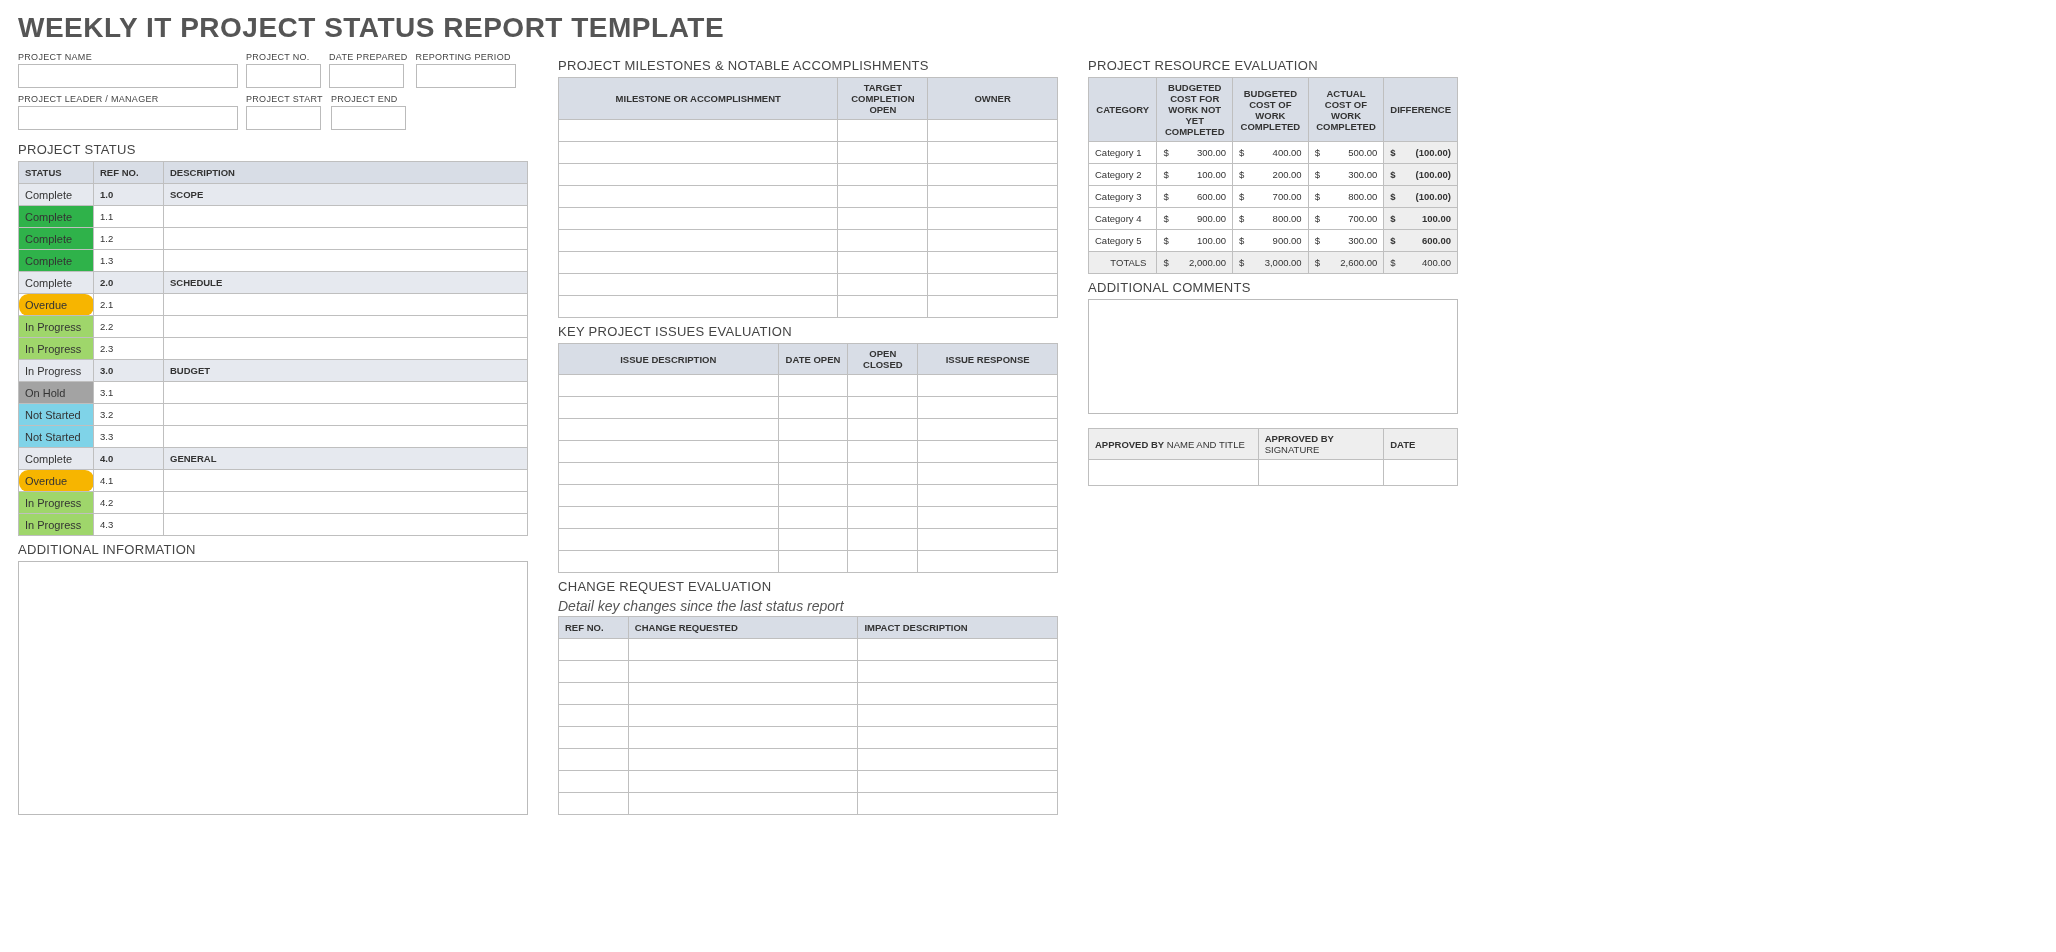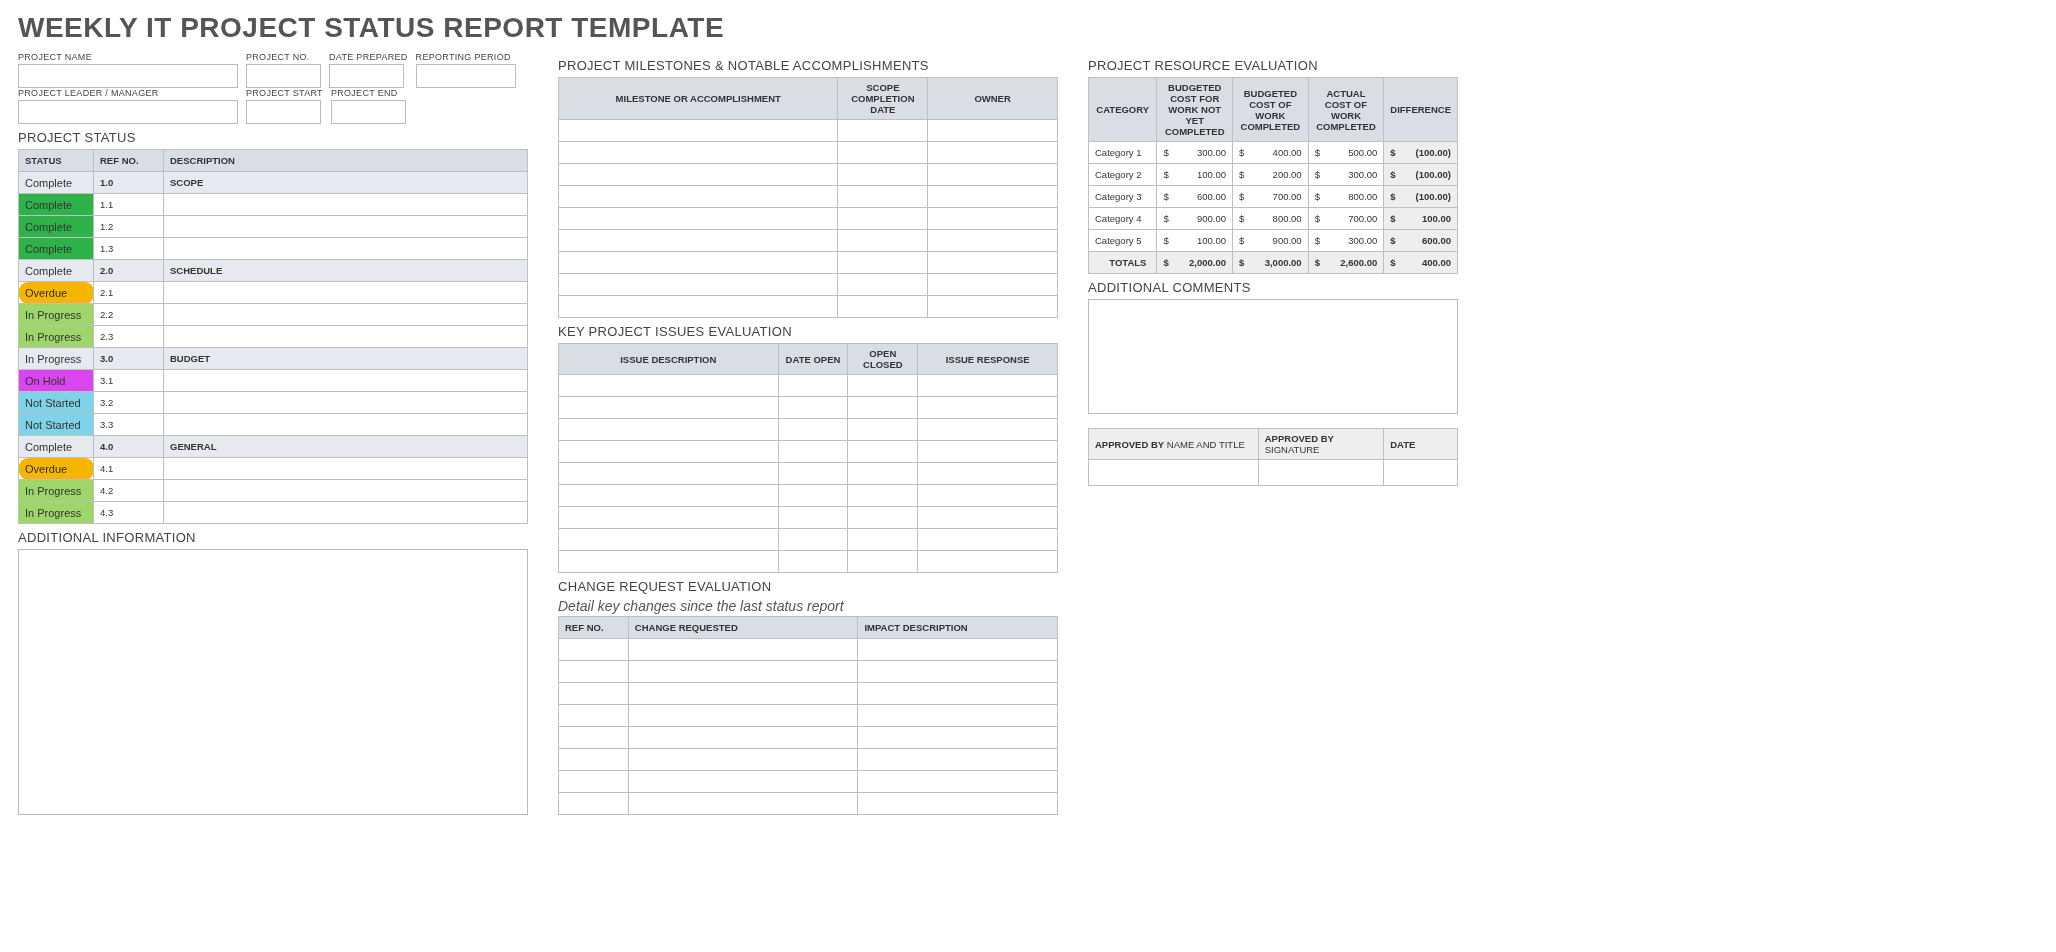--- a/index.html
+++ b/index.html
@@ -21,21 +21,21 @@
     margin-bottom: 8px;
   }
   h2 {
     font-size: 13px;
     font-weight: normal;
     color: #444;
     margin: 6px 0 4px 0;
     letter-spacing: 0.3px;
   }
   .sub { font-size: 14px; font-style: italic; color: #555; margin-bottom: 2px;}
-  .meta-row { display: flex; gap: 8px; margin-bottom: 0;}
+  .meta-row { display: flex; gap: 8px; margin-bottom: 6px;}
   .meta-field { display: flex; flex-direction: column; }
   .meta-field label { font-size: 9px; color: #444; margin-bottom: 2px; letter-spacing: 0.3px;}
   .meta-field .box {
     border: 1px solid #bbb;
     background: #fff;
     height: 24px;
     min-width: 70px;
   }
   table { border-collapse: collapse; width: 100%; }
   th, td {
@@ -52,25 +52,25 @@
     color: #333;
   }
   th.center, td.center { text-align: center; }
   td.num { text-align: right; font-variant-numeric: tabular-nums; position: relative; padding-left: 18px;}
   td.num .cur { position: absolute; left: 6px; }
   td.bold, th.bold { font-weight: bold; }
   .status-cell { color: #333; font-size: 11px; }
   .st-complete   { background: #2fb24a; }
   .st-overdue    { background: #f7b500; border-radius: 9px; }
   .st-inprogress { background: #9fd66b; }
-  .st-onhold     { background: #d946ef; }
+  .st-onhold     { background: #a3a3a3; }
   .st-notstarted { background: #7fd3e8; }
   .section-row td { background: #e6e9ef; font-weight: bold; }
   .section-row .status-cell { font-weight: normal; }
-  .totals-row td { background: #eeeeee; font-weight: bold; text-align: right; }
+  .totals-row td { background: #eeeeee; font-weight: normal; text-align: right; }
   .totals-row td:first-child { text-align: right; padding-right: 10px; }
   .diff-cell { background: #eeeeee; font-weight: bold; }
   .bigbox {
     border: 1px solid #bbb;
     background: #fff;
     width: 100%;
     flex: 1;
     min-height: 110px;
   }
   .approval th, .approval td { height: 26px; }
@@ -222,21 +222,21 @@
     <h2>PROJECT MILESTONES &amp; NOTABLE ACCOMPLISHMENTS</h2>
     <table class="milestones">
       <colgroup>
           <col style="width:56%">
           <col style="width:18%">
           <col style="width:26%">
         </colgroup>
       <thead>
           <tr id="ms-head">
             <th>MILESTONE OR ACCOMPLISHMENT</th>
-            <th>SCOPE COMPLETION DATE</th>
+            <th>TARGET COMPLETION OPEN</th>
             <th>OWNER</th>
           </tr>
         </thead>
       <tbody id="ms-body">
           <tr>
             <td></td>
             <td></td>
             <td></td>
           </tr>
           <tr>

